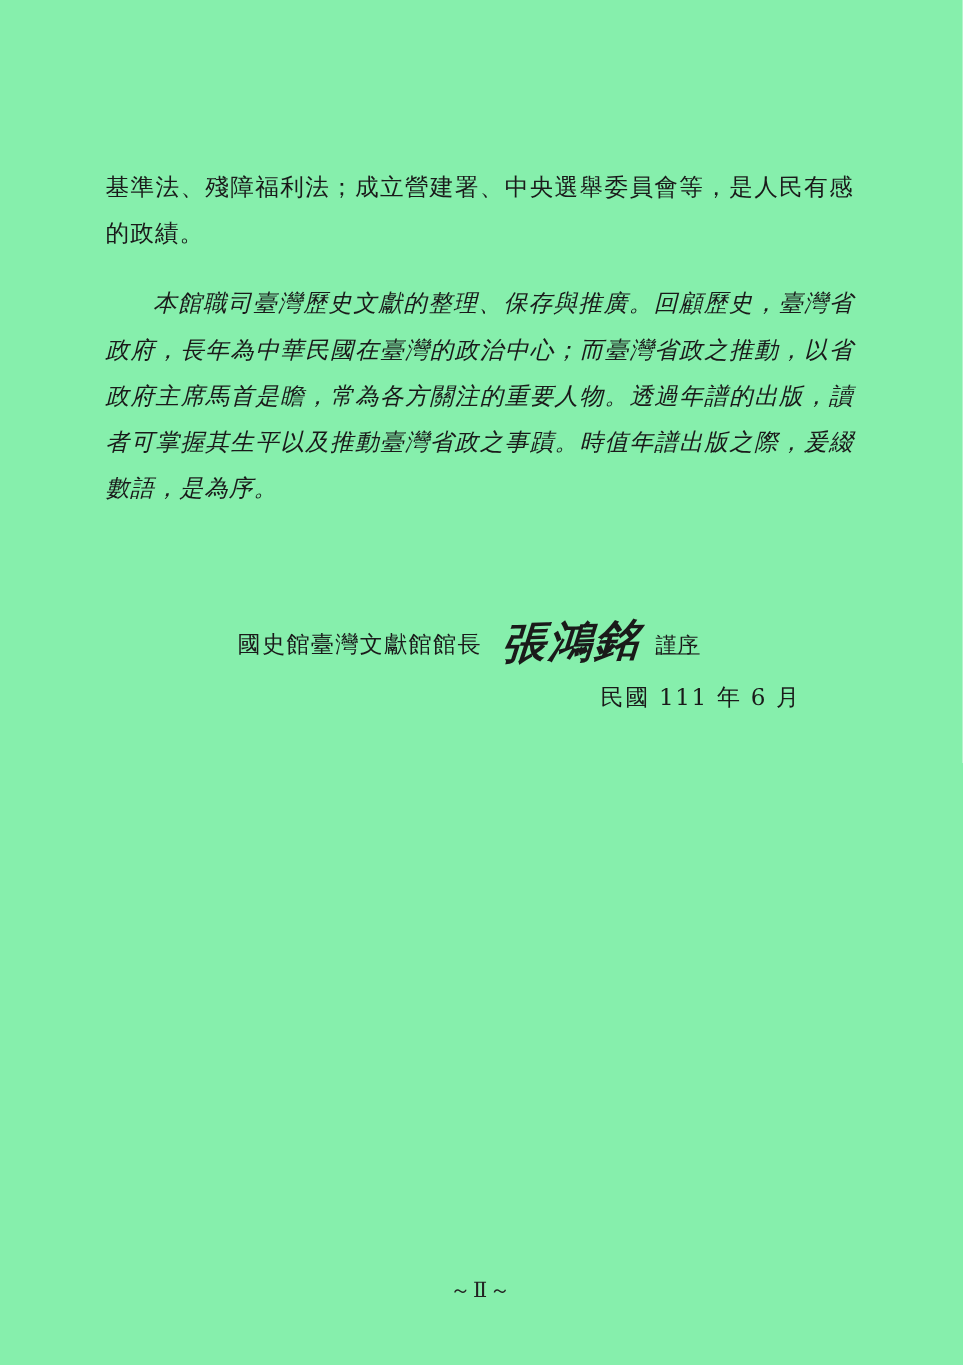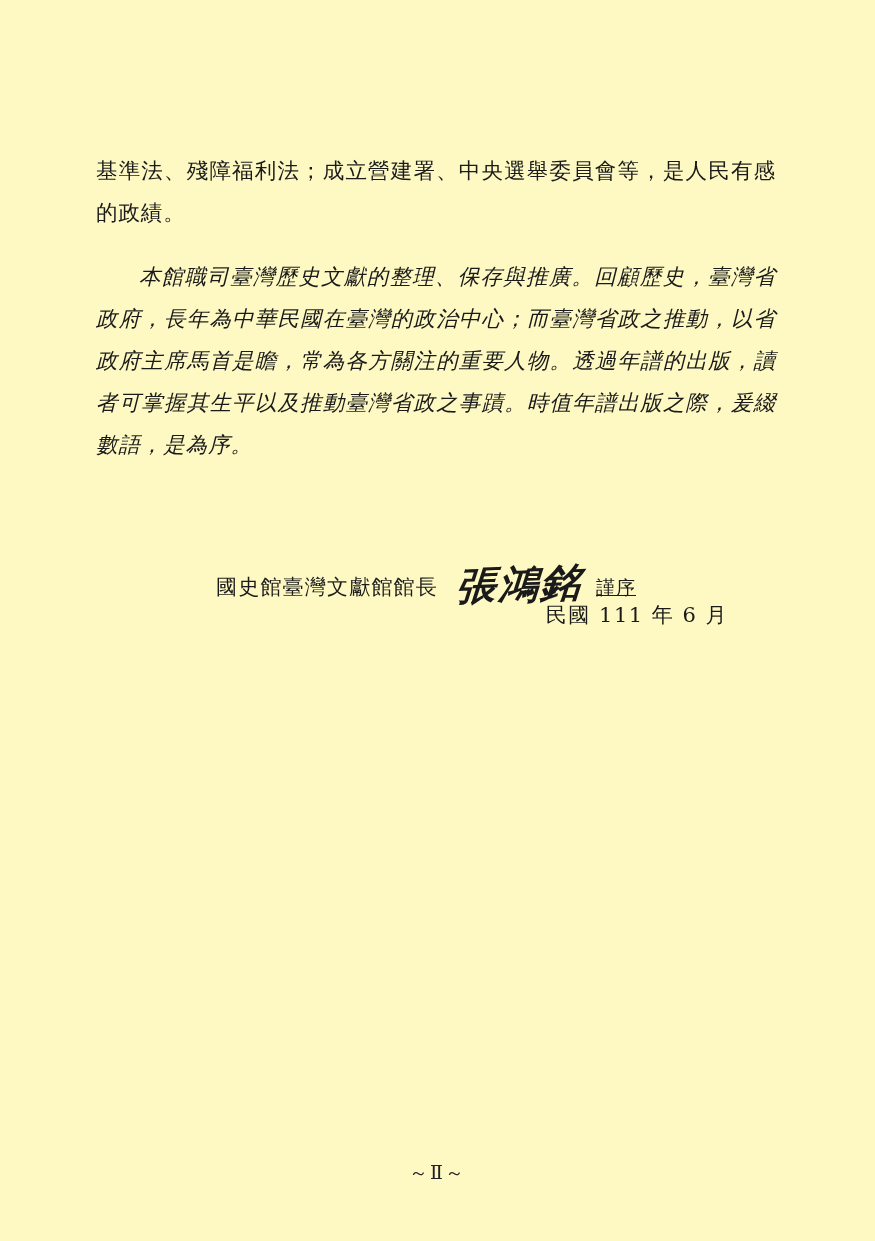--- a/index.html
+++ b/index.html
@@ -11,21 +11,21 @@
     width: 875px;
     height: 1241px;
     position: relative;
     font-family: "DejaVu Serif", "Liberation Serif", serif;
     color: #1a1a1a;
     overflow: hidden;
   }
   .page {
     position: absolute;
     inset: 0;
-    background: #fef9c3;
+    background: #86efac;
   }
   .content {
     position: absolute;
     left: 96px;
     top: 150px;
     width: 680px;
   }
   .para {
     font-size: 21.5px;
     line-height: 42px;
@@ -71,21 +71,21 @@
     position: relative;
     top: 4px;
   }
   .sig-suffix {
     font-size: 19px;
     letter-spacing: 1px;
     white-space: nowrap;
     text-decoration: underline;
   }
   .date-line {
-    margin-top: 0;
+    margin-top: 20px;
     text-align: right;
     padding-right: 48px;
     font-size: 21px;
     letter-spacing: 1.5px;
   }
   .page-number {
     position: absolute;
     left: 0;
     right: 0;
     top: 1160px;

